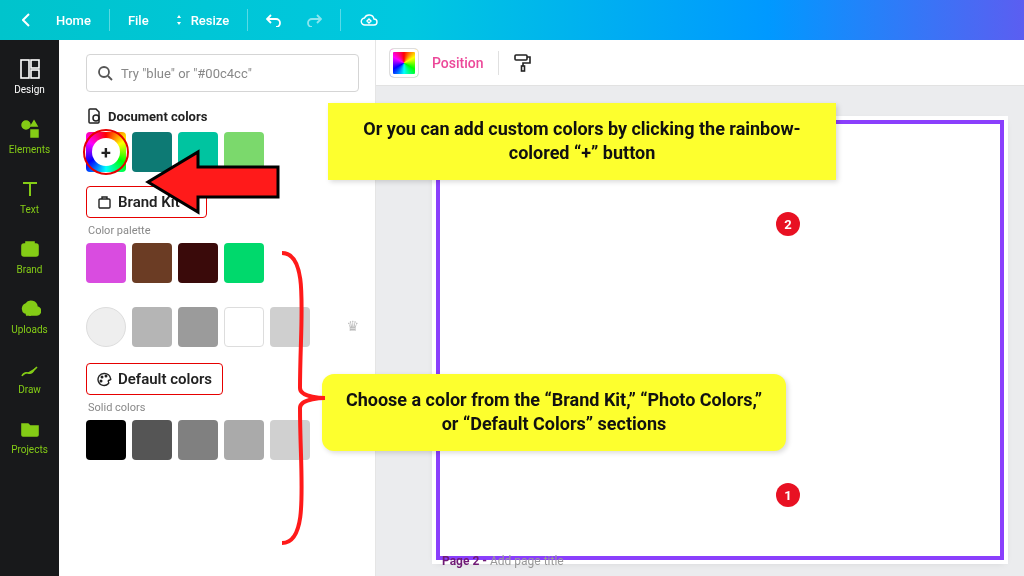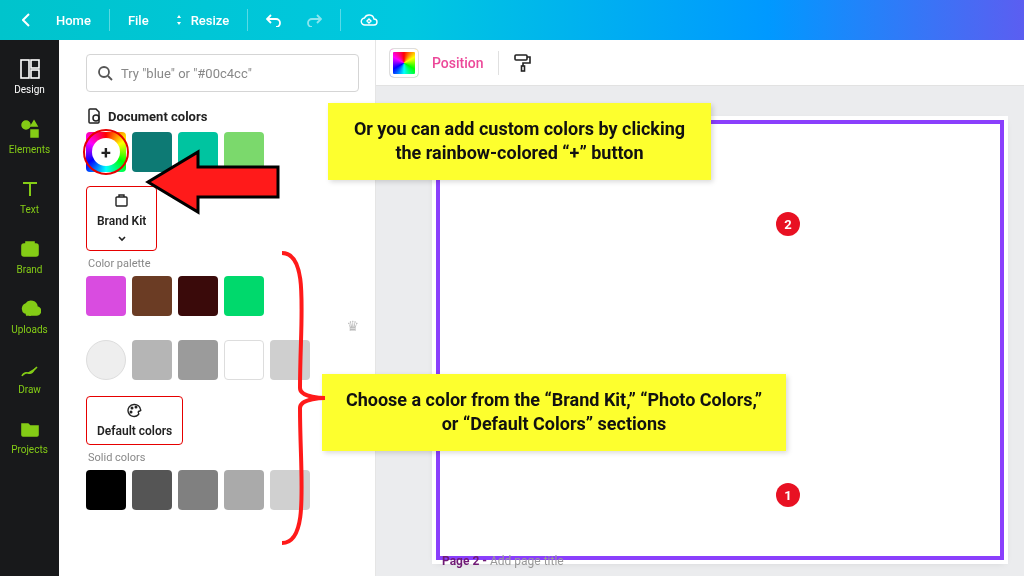--- a/index.html
+++ b/index.html
@@ -26,42 +26,42 @@
   .section-title { font-size:13px; font-weight:700; color:#222; margin:16px 0 8px; display:flex; align-items:center; gap:6px; }
   .section-title svg { stroke:#222; fill:none; }
 
   .swatch-row { display:flex; gap:6px; flex-wrap:wrap; }
   .swatch { width:40px; height:40px; border-radius:4px; cursor:pointer; }
   .add-swatch { position:relative; border:none; background:conic-gradient(red,yellow,lime,cyan,blue,magenta,red); display:flex; align-items:center; justify-content:center; }
   .add-swatch::before { content:''; width:28px; height:28px; background:#fff; border-radius:50%; position:absolute; }
   .add-swatch span { position:relative; font-size:18px; font-weight:700; color:#222; z-index:2; }
   .red-circle { position:absolute; width:46px; height:46px; border:2px solid #e60000; border-radius:50%; top:-3px; left:-3px; pointer-events:none;}
 
-  .red-box { border:1px solid #e60000; border-radius:4px; padding:6px 10px; display:inline-flex; align-items:center; gap:6px; font-size:12px; font-weight:600; color:#222;flex-direction:column; }
+  .red-box { border:1px solid #e60000; border-radius:4px; padding:6px 10px; display:inline-flex; align-items:center; gap:6px; font-size:15px; font-weight:600; color:#222; }
   .red-box svg { stroke:#222; fill:none; }
 
   .sub-label { font-size:11px; color:#888; margin:6px 0 6px 2px; }
 
   .crown { position:absolute; right:16px; top:278px; color:#bbb; font-size:14px; }
 
   
   .canvas-area { position:absolute; left:376px; right:0; top:40px; bottom:0; background:#ebecee; }
   .context-bar { height:46px; background:#fff; border-bottom:1px solid #e2e2e2; display:flex; align-items:center; padding:0 14px; gap:14px;}
   .color-btn { width:28px; height:28px; border-radius:4px; background:conic-gradient(red,yellow,lime,cyan,blue,magenta,red); box-shadow:inset 0 0 0 3px #fff, 0 0 0 1px #ddd; cursor:pointer;}
   .pos-btn { font-size:14px; font-weight:500; color:#ec4899; cursor:pointer;}
   .roller { width:20px; height:20px; }
 
   .page { position:absolute; left:60px; top:80px; right:20px; height:440px; background:#fff; border:4px solid #8a3ffc; box-shadow:0 0 0 4px #fff,0 2px 8px rgba(0,0,0,.15); }
   .page-label { position:absolute; left:66px; bottom:8px; font-size:12px; color:#666;}
   .page-label b { color:#701a75; font-weight:700;}
 
   
   .callout { position:absolute; background:#fdff2e; padding:14px 20px; font-size:18px; font-weight:700; color:#111; text-align:center; line-height:1.35; box-shadow:2px 2px 5px rgba(0,0,0,.15);}
-  .callout.c1 { left:322px; top:374px; width:464px; }
-  .callout.c2 { left:328px; top:103px; width:383px; }
+  .callout.c1 { left:322px; top:374px; width:464px;border-radius:12px; }
+  .callout.c2 { left:328px; top:103px; width:508px; }
   .badge { position:absolute; width:24px; height:24px; border-radius:50%; background:#e81123; color:#fff; font-size:13px; font-weight:700; display:flex; align-items:center; justify-content:center;}
   .badge.b1 { left:776px; top:483px;}
   .badge.b2 { left:776px; top:212px;}
 
   .big-arrow { position:absolute; left:143px; top:147px; pointer-events:none; }
   .curly { position:absolute; left:270px; top:248px; pointer-events:none;}
 
 </style>
 </head>
 <body>

